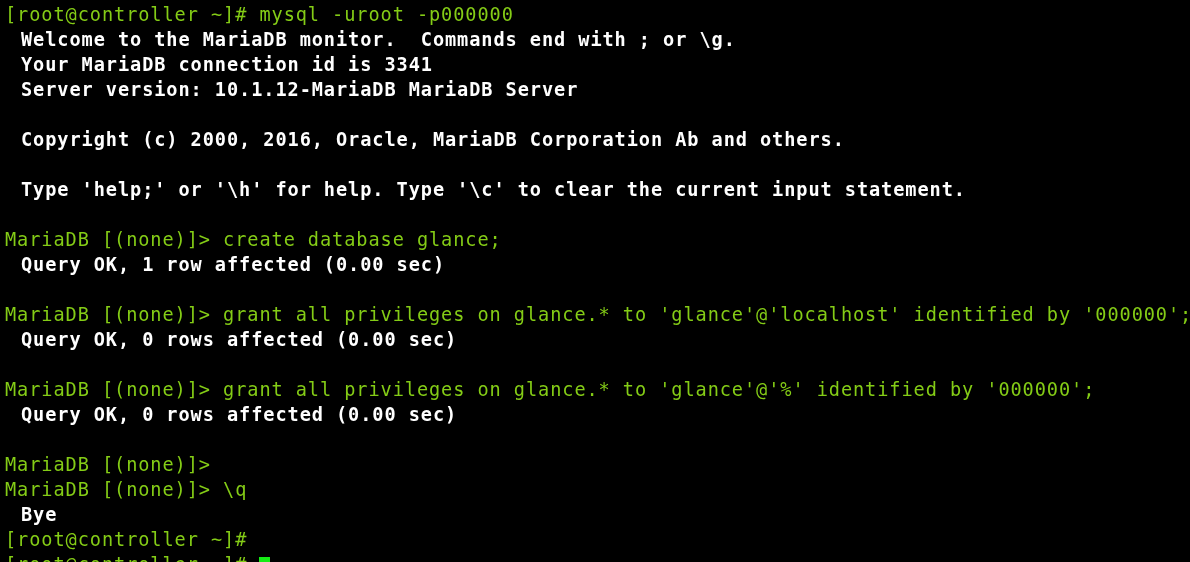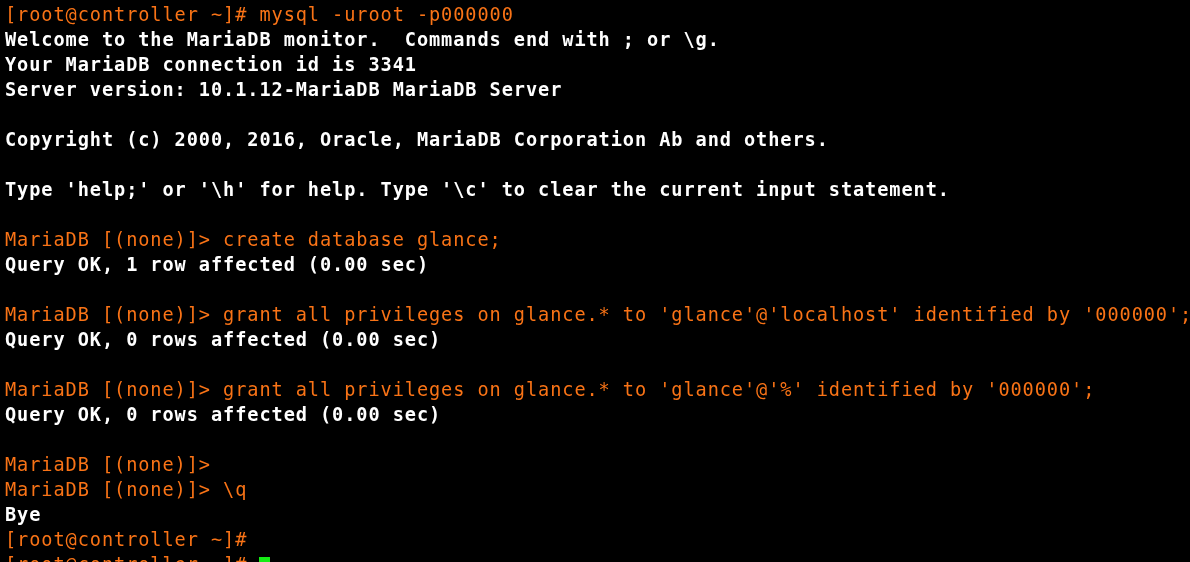--- a/index.html
+++ b/index.html
@@ -28,23 +28,24 @@
   }
   .line {
     height: 25px;
     white-space: pre;
     color: #c8c8c8;
     font-weight: normal;
   }
   .line.bold {
     color: #ffffff;
     font-weight: bold;
+    margin-left: 16px;
   }
   .line.dim {
-    color: #f97316;
+    color: #84cc16;
     font-weight: normal;
   }
   .line.blank {
     color: transparent;
   }
   .cursor {
     display: inline-block;
     width: 11px;
     height: 17px;
     background: #15ec15;

